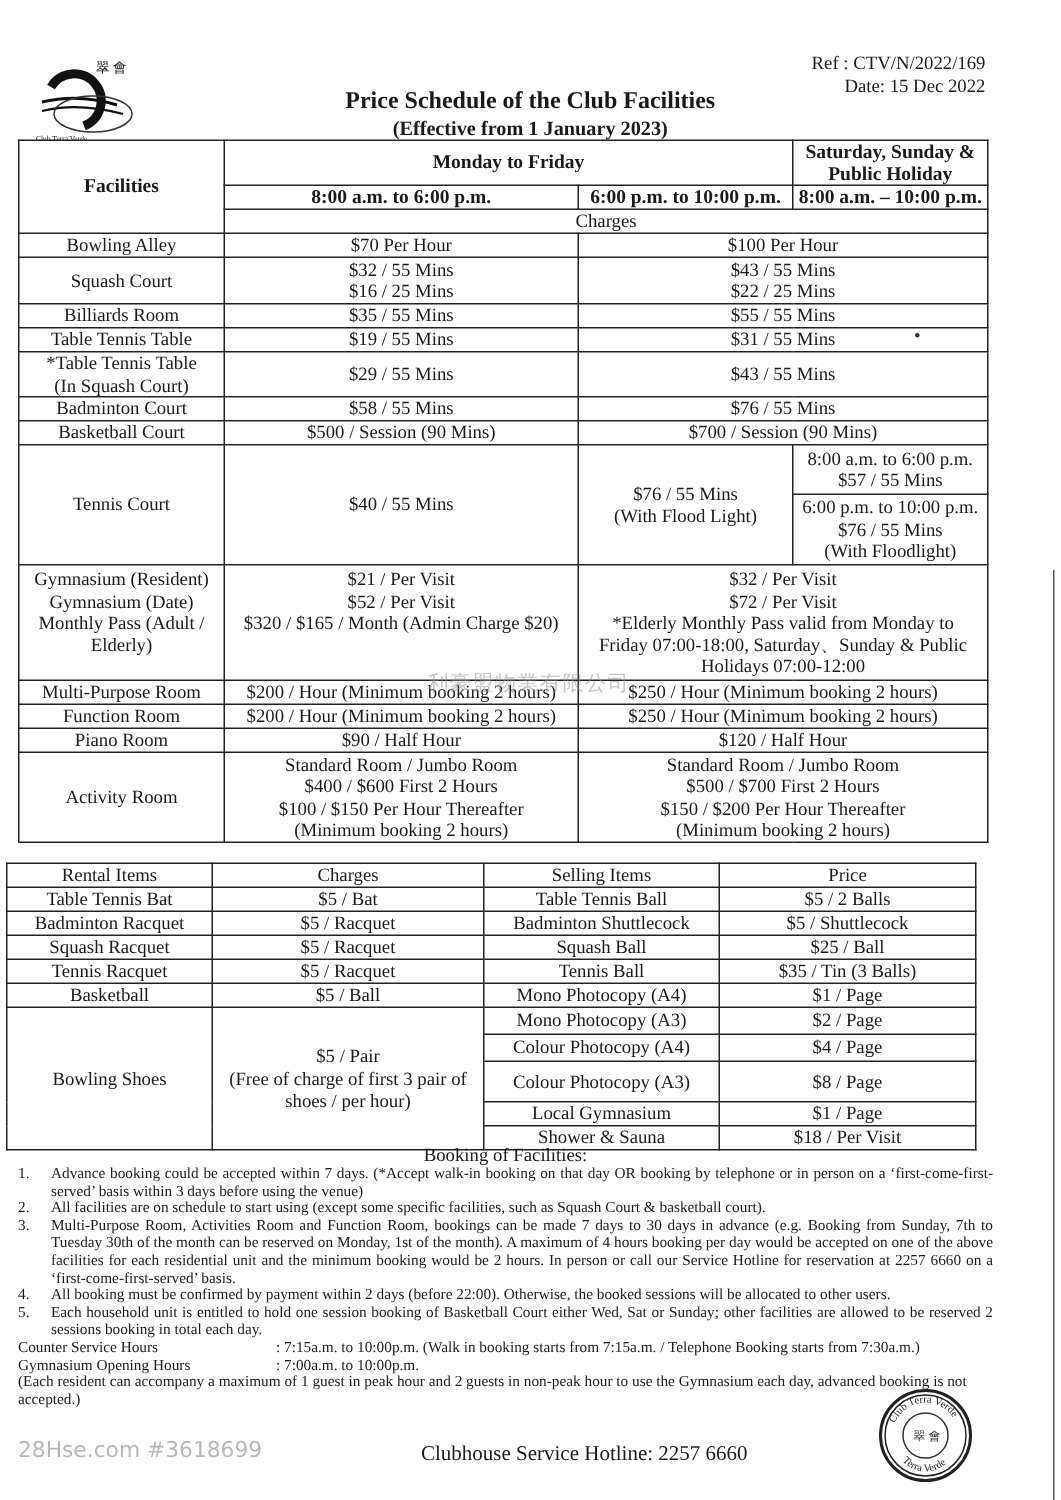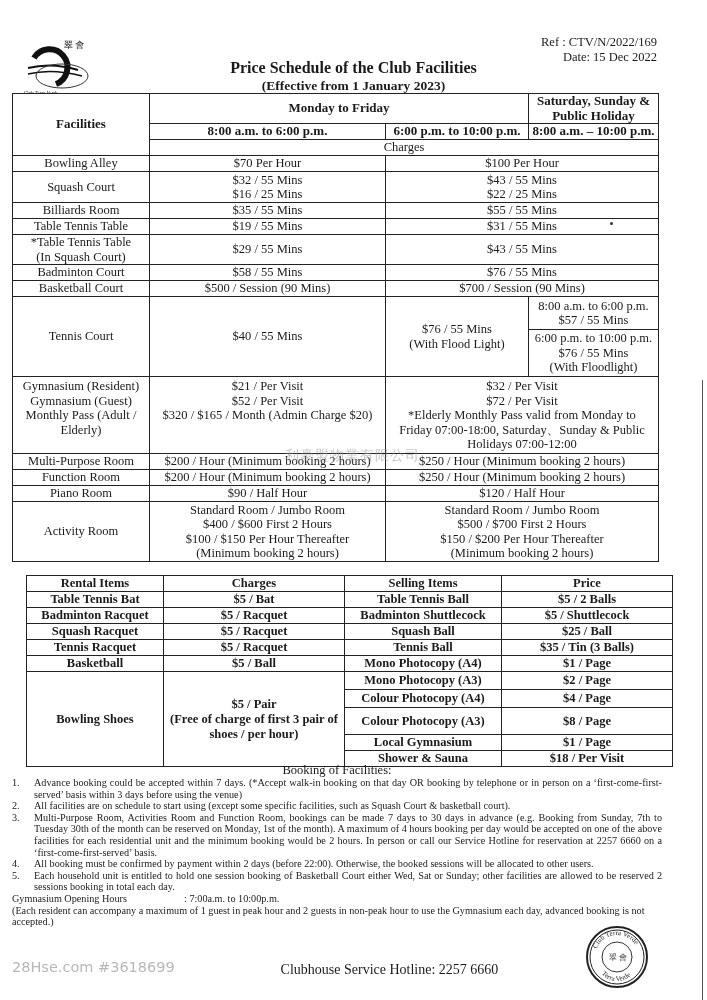--- a/index.html
+++ b/index.html
@@ -13,21 +13,21 @@
   .title { left:0; width:707px; top:59px; text-align:center; font-size:16px; font-weight:bold; }
   .subtitle { left:0; width:707px; top:78px; text-align:center; font-size:13.5px; font-weight:bold; }
 
   
   table { border-collapse:collapse; table-layout:fixed; }
   td { border:1.3px solid #222; text-align:center; vertical-align:middle;
        padding:0 2px; font-size:12.5px; line-height:14.5px; }
   .main { left:12px; top:93px; width:646px; }
   .main td.hd { font-weight:bold; font-size:13px; }
 
-  .rent { left:26px; top:575px; width:646px;font-weight:bold; }
+  .rent { left:4px; top:575px; width:646px; }
   .rent td { font-size:12.5px; line-height:15px; }
 
   
   .notes { left:12px; top:763px; width:650px; font-size:10.2px; line-height:11.6px; }
   .notes .hdr { font-size:12.5px; line-height:14px;text-align:center; }
   .notes .item { display:flex; }
   .notes .num { width:22px; flex:none; }
   .notes .txt { flex:1; text-align:justify; }
   .hours { display:flex; }
   .hours .lbl { width:172px; flex:none; }
@@ -142,21 +142,21 @@
     <td>
           <div>6:00 p.m. to 10:00 p.m.</div>
           <div>$76 / 55 Mins</div>
           <div>(With Floodlight)</div>
         </td>
   </tr>
 
   <tr style="height:77px">
     <td style="vertical-align:top;padding-top:2px">
       <div>Gymnasium (Resident)</div>
-          <div>Gymnasium (Guest)</div>
+          <div>Gymnasium (Date)</div>
           <div>Monthly Pass (Adult /</div>
           <div>Elderly)</div>
     </td>
     <td style="vertical-align:top;padding-top:2px">
       <div>$21 / Per Visit</div>
           <div>$52 / Per Visit</div>
           <div>$320 / $165 / Month (Admin Charge $20)</div>
     </td>
     <td colspan="2" style="vertical-align:top;padding-top:2px">
       <div>$32 / Per Visit</div>
@@ -290,20 +290,24 @@
       <span class="num">3.</span>
       <span class="txt">Multi-Purpose Room, Activities Room and Function Room, bookings can be made 7 days to 30 days in advance (e.g. Booking from Sunday, 7th to Tuesday 30th of the month can be reserved on Monday, 1st of the month). A maximum of 4 hours booking per day would be accepted on one of the above facilities for each residential unit and the minimum booking would be 2 hours. In person or call our Service Hotline for reservation at 2257 6660 on a ‘first-come-first-served’ basis.</span>
     </div>
   <div class="item">
       <span class="num">4.</span>
       <span class="txt">All booking must be confirmed by payment within 2 days (before 22:00). Otherwise, the booked sessions will be allocated to other users.</span>
     </div>
   <div class="item">
       <span class="num">5.</span>
       <span class="txt">Each household unit is entitled to hold one session booking of Basketball Court either Wed, Sat or Sunday; other facilities are allowed to be reserved 2 sessions booking in total each day.</span>
+    </div>
+  <div class="hours">
+      <span class="lbl">Counter Service Hours</span>
+      <span>: 7:15a.m. to 10:00p.m. (Walk in booking starts from 7:15a.m. / Telephone Booking starts from 7:30a.m.)</span>
     </div>
   <div class="hours">
       <span class="lbl">Gymnasium Opening Hours</span>
       <span>: 7:00a.m. to 10:00p.m.</span>
     </div>
   <div style="width:640px">(Each resident can accompany a maximum of 1 guest in peak hour and 2 guests in non-peak hour to use the Gymnasium each day, advanced booking is not accepted.)</div>
 </div>
 
 <div class="abs hotline">Clubhouse Service Hotline: 2257 6660</div>
 <div class="abs wm-id">28Hse.com #3618699</div>

